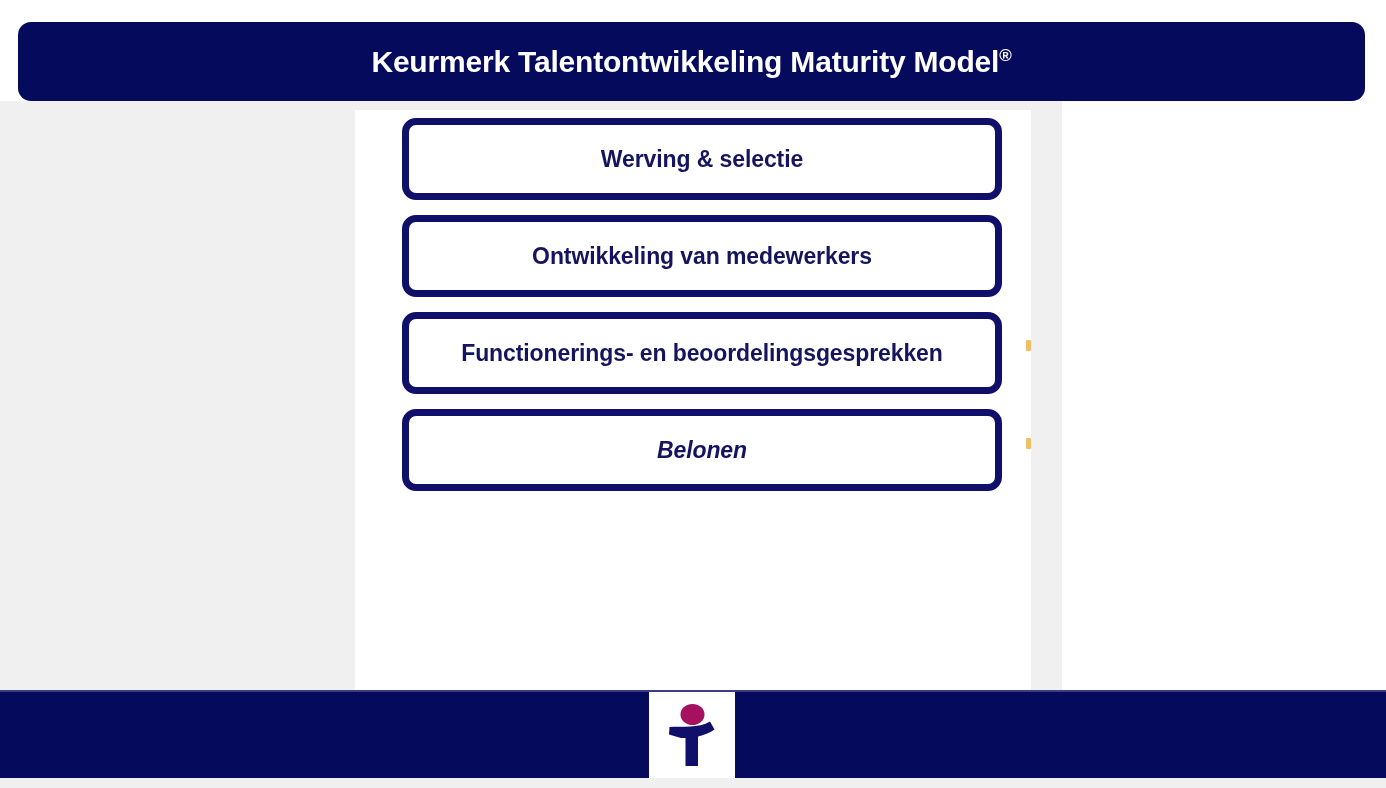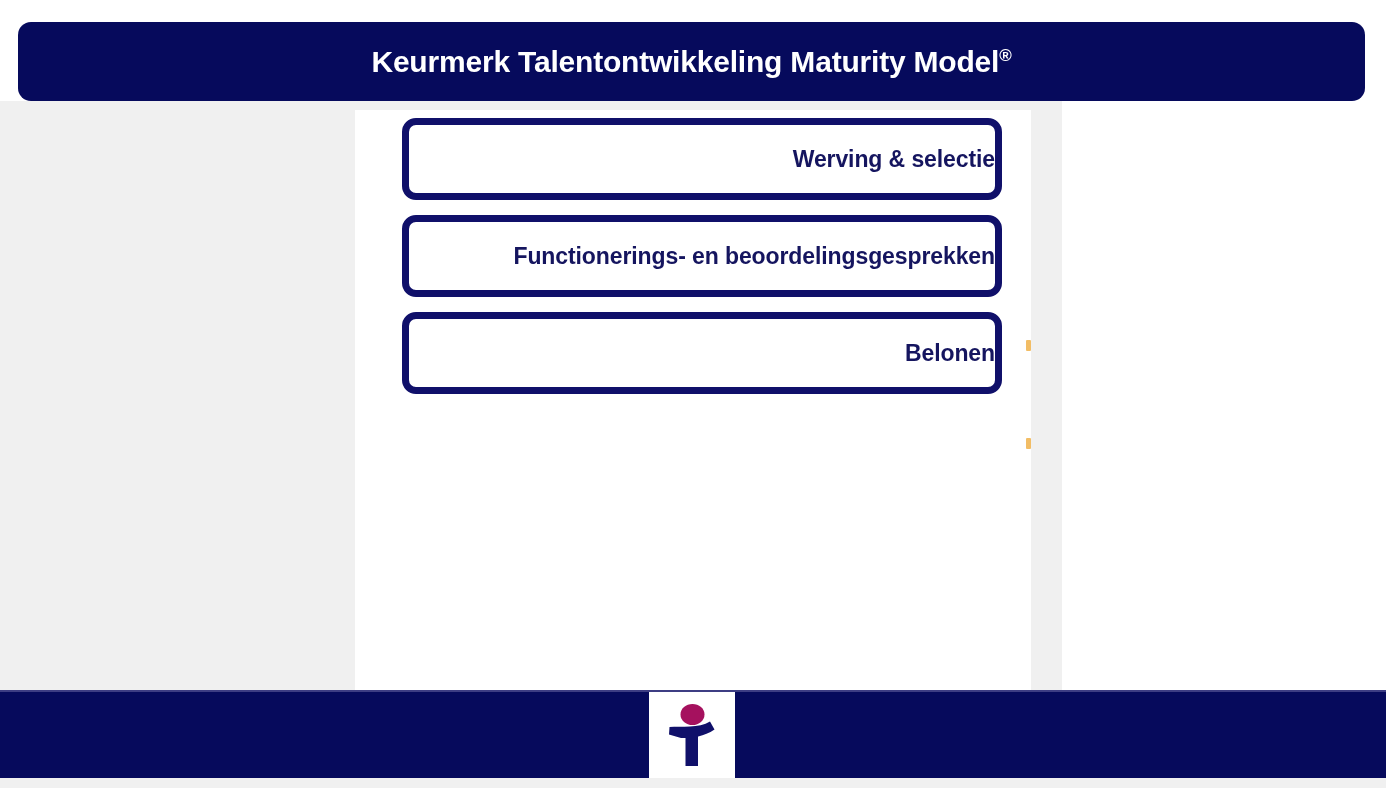--- a/index.html
+++ b/index.html
@@ -92,23 +92,23 @@
     position: relative;
     width: 600px;
     height: 82px;
     margin-bottom: 15px;
     background: #ffffff;
     border: 7px solid #10106a;
     border-radius: 14px;
     box-sizing: border-box;
     display: flex;
     align-items: center;
-    justify-content: flex-end;
-  }
-  .stage-box:last-child { margin-bottom: 16px; }
+    justify-content: center;
+  }
+  .stage-box:last-child { margin-bottom: 16px; font-style: italic; }
   .stage-box-label {
     color: #15155f;
     font-size: 23px;
     font-weight: bold;
     letter-spacing: -0.1px;
     white-space: nowrap;
     text-align: center;
   }
 
   
@@ -167,20 +167,23 @@
     </div>
   </div>
 
   <div class="content-panel"></div>
 
   <div class="stack">
     <div class="stage-box">
       <span class="stage-box-label">Werving &amp; selectie</span>
     </div>
     <div class="stage-box">
+      <span class="stage-box-label">Ontwikkeling van medewerkers</span>
+    </div>
+    <div class="stage-box">
       <span class="stage-box-label">Functionerings- en beoordelingsgesprekken</span>
     </div>
     <div class="stage-box">
       <span class="stage-box-label">Belonen</span>
     </div>
   </div>
 
   <div class="edge-mark m1"></div>
   <div class="edge-mark m2"></div>
 

